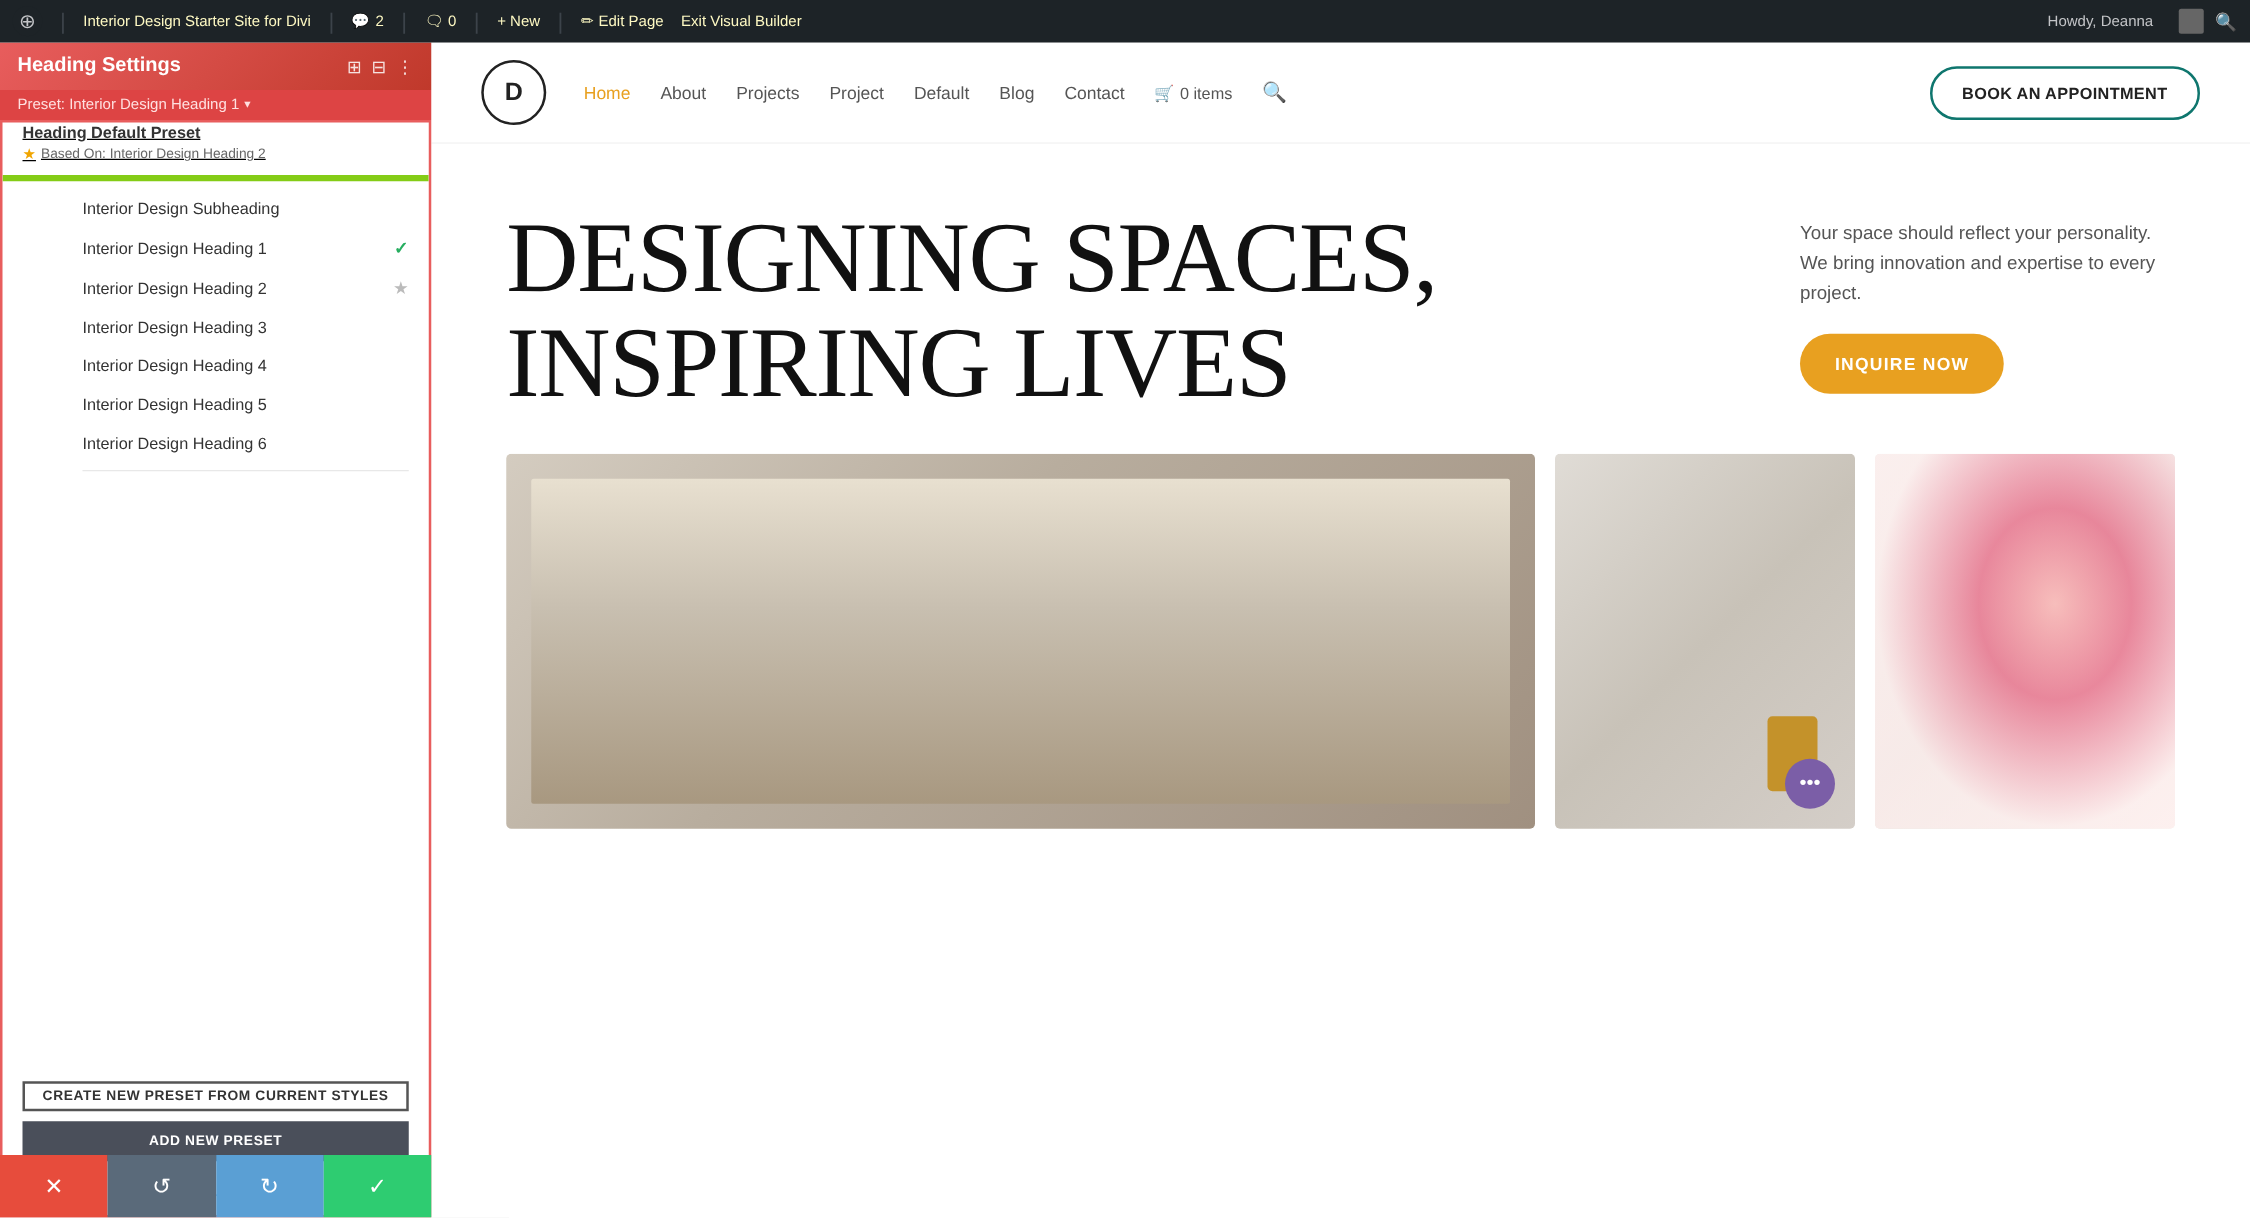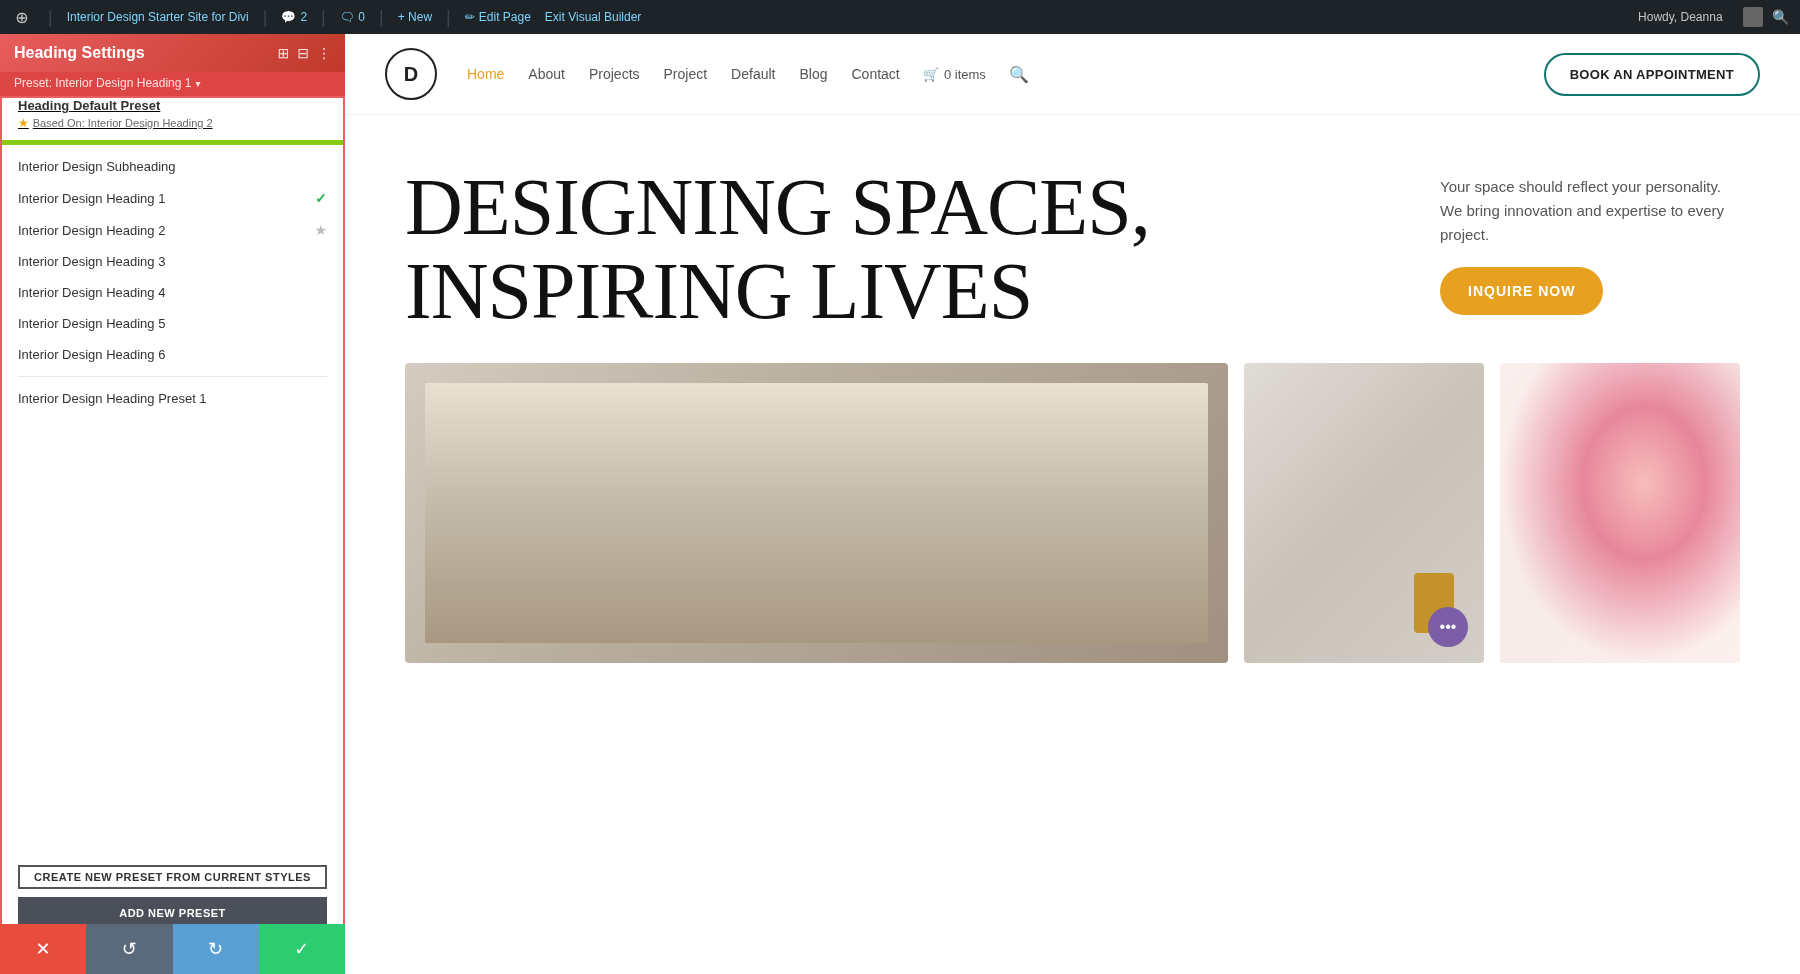--- a/index.html
+++ b/index.html
@@ -10,21 +10,21 @@
       height: 34px;
       background: #1d2327;
       display: flex;
       align-items: center;
       padding: 0 10px;
       gap: 14px;
       position: relative;
       z-index: 1000;
     }
     .admin-bar-item {
-      color: #7dd3fc;
+      color: #fef9c3;
       font-size: 12px;
       display: flex;
       align-items: center;
       gap: 4px;
       cursor: pointer;
       white-space: nowrap;
     }
     .admin-bar-wp-logo {
       width: 24px; height: 24px;
       background: #1d2327;
@@ -128,20 +128,21 @@
       align-items: center;
       gap: 4px;
     }
     .star-gold { color: #f0a500; font-size: 12px; }
 
     
     .preset-list {
       flex: 1;
       overflow-y: auto;
       padding: 6px 0;
+      margin-left: 48px;
     }
     .preset-item {
       display: flex;
       align-items: center;
       justify-content: space-between;
       padding: 8px 16px;
       font-size: 13px;
       color: #333;
       cursor: pointer;
     }
@@ -474,23 +475,20 @@
         <div class="preset-item">
           <span class="preset-item-name">Interior Design Heading 4</span>
         </div>
         <div class="preset-item">
           <span class="preset-item-name">Interior Design Heading 5</span>
         </div>
         <div class="preset-item">
           <span class="preset-item-name">Interior Design Heading 6</span>
         </div>
         <div class="preset-divider"></div>
-        <div class="preset-item">
-          <span class="preset-item-name">Interior Design Heading Preset 1</span>
-        </div>
       </div>
 
       <div class="preset-buttons">
         <button class="btn-create-preset">CREATE NEW PRESET FROM CURRENT STYLES</button>
         <button class="btn-add-preset">ADD NEW PRESET</button>
       </div>
 
       <div class="help-link">
         <span>❓</span>
         <span>Help</span>

